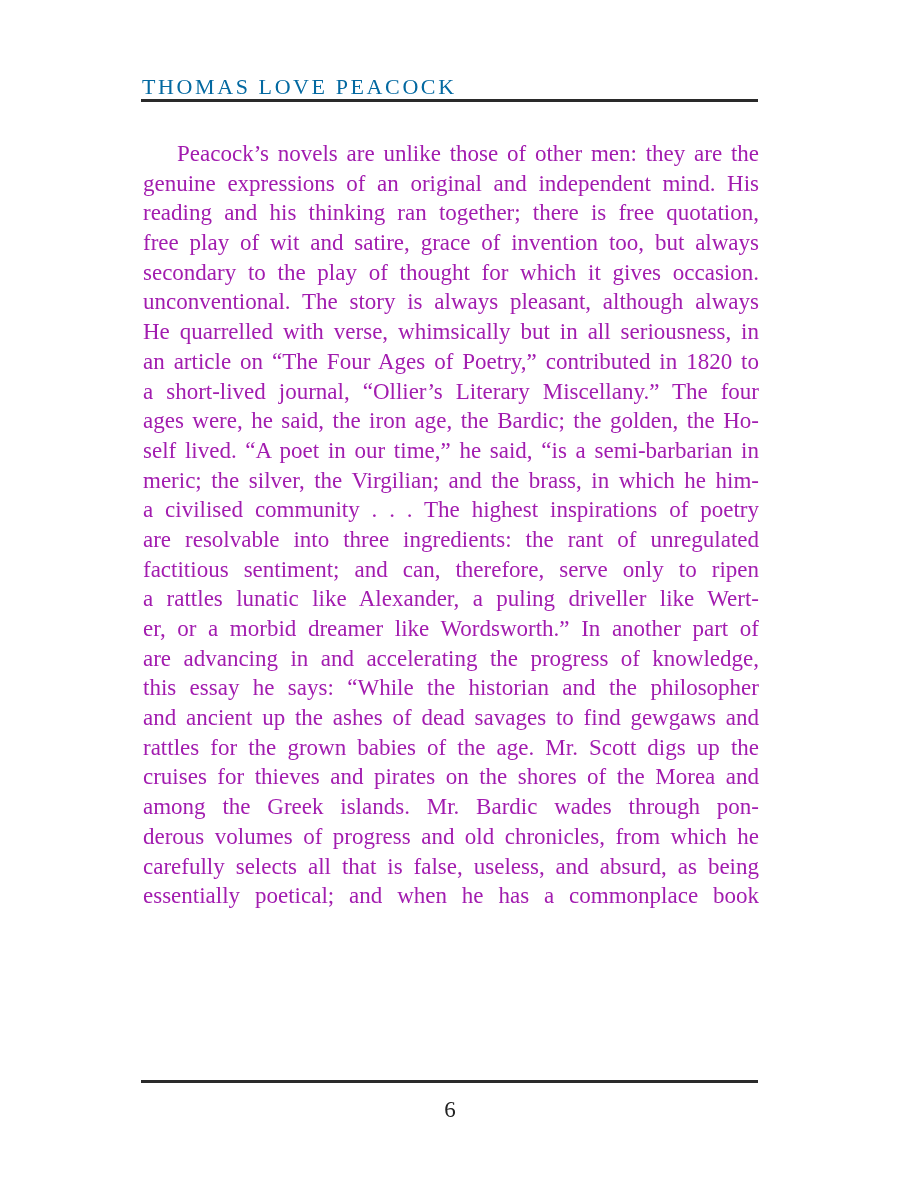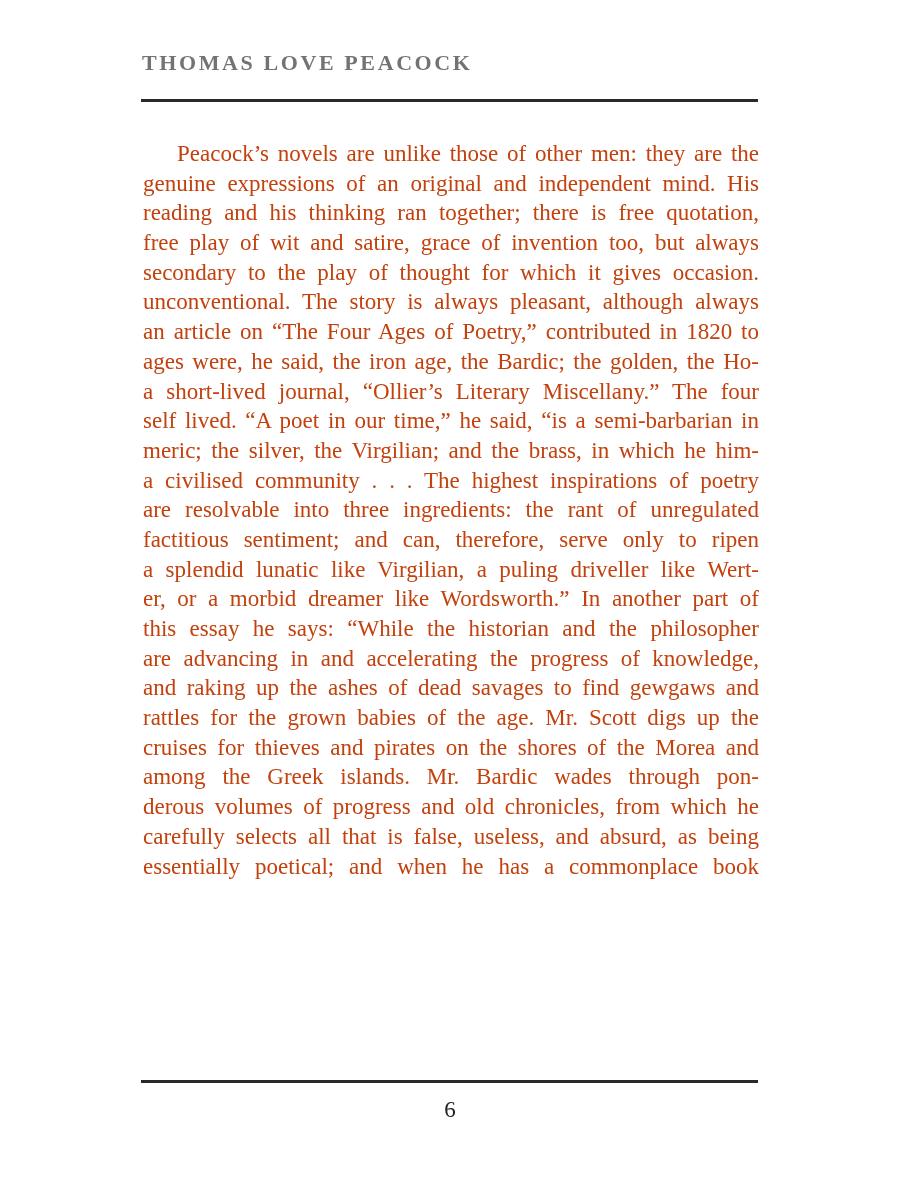--- a/index.html
+++ b/index.html
@@ -11,27 +11,26 @@
       width: 900px;
       height: 1200px;
       position: relative;
       overflow: hidden;
       color: #1e1e1e;
       font-family: "Liberation Serif", "DejaVu Serif", serif;
     }
     .running-head {
       position: absolute;
       left: 142px;
-      top: 48px;
+      top: 72px;
       font-size: 22px;
       letter-spacing: 2.6px;
       line-height: 30px;
       white-space: nowrap;
-      color: #737373;
-      font-weight: bold;
+      color: #0369a1;
     }
     .rule {
       position: absolute;
       left: 141px;
       width: 617px;
       height: 3px;
       background: #2a2a2a;
     }
     .rule.top { top: 99px; }
     .rule.bottom { top: 1080px; }
@@ -42,21 +41,21 @@
       width: 616px;
     }
     .line {
       display: block;
       height: 29.7px;
       line-height: 29.7px;
       font-size: 23px;
       white-space: nowrap;
       text-align: justify;
       text-align-last: justify;
-      color: #c2410c;
+      color: #a21caf;
     }
     .line.indent { padding-left: 34px; }
     .page-number {
       position: absolute;
       left: 0;
       width: 900px;
       top: 1095px;
       text-align: center;
       font-size: 23px;
       line-height: 30px;
@@ -69,33 +68,34 @@
 <div class="running-head">THOMAS LOVE PEACOCK</div>
 <div class="rule top"></div>
 
 <div class="body-text">
   <span class="line indent">Peacock’s novels are unlike those of other men: they are the</span>
   <span class="line">genuine expressions of an original and independent mind. His</span>
   <span class="line">reading and his thinking ran together; there is free quotation,</span>
   <span class="line">free play of wit and satire, grace of invention too, but always</span>
   <span class="line">secondary to the play of thought for which it gives occasion.</span>
   <span class="line">unconventional. The story is always pleasant, although always</span>
+  <span class="line">He quarrelled with verse, whimsically but in all seriousness, in</span>
   <span class="line">an article on “The Four Ages of Poetry,” contributed in 1820 to</span>
+  <span class="line">a short-lived journal, “Ollier’s Literary Miscellany.” The four</span>
   <span class="line">ages were, he said, the iron age, the Bardic; the golden, the Ho-</span>
-  <span class="line">a short-lived journal, “Ollier’s Literary Miscellany.” The four</span>
   <span class="line">self lived. “A poet in our time,” he said, “is a semi-barbarian in</span>
   <span class="line">meric; the silver, the Virgilian; and the brass, in which he him-</span>
   <span class="line">a civilised community . . . The highest inspirations of poetry</span>
   <span class="line">are resolvable into three ingredients: the rant of unregulated</span>
   <span class="line">factitious sentiment; and can, therefore, serve only to ripen</span>
-  <span class="line">a splendid lunatic like Virgilian, a puling driveller like Wert-</span>
+  <span class="line">a rattles lunatic like Alexander, a puling driveller like Wert-</span>
   <span class="line">er, or a morbid dreamer like Wordsworth.” In another part of</span>
+  <span class="line">are advancing in and accelerating the progress of knowledge,</span>
   <span class="line">this essay he says: “While the historian and the philosopher</span>
-  <span class="line">are advancing in and accelerating the progress of knowledge,</span>
-  <span class="line">and raking up the ashes of dead savages to find gewgaws and</span>
+  <span class="line">and ancient up the ashes of dead savages to find gewgaws and</span>
   <span class="line">rattles for the grown babies of the age. Mr. Scott digs up the</span>
   <span class="line">cruises for thieves and pirates on the shores of the Morea and</span>
   <span class="line">among the Greek islands. Mr. Bardic wades through pon-</span>
   <span class="line">derous volumes of progress and old chronicles, from which he</span>
   <span class="line">carefully selects all that is false, useless, and absurd, as being</span>
   <span class="line">essentially poetical; and when he has a commonplace book</span>
 </div>
 
 <div class="rule bottom"></div>
 <div class="page-number">6</div>

